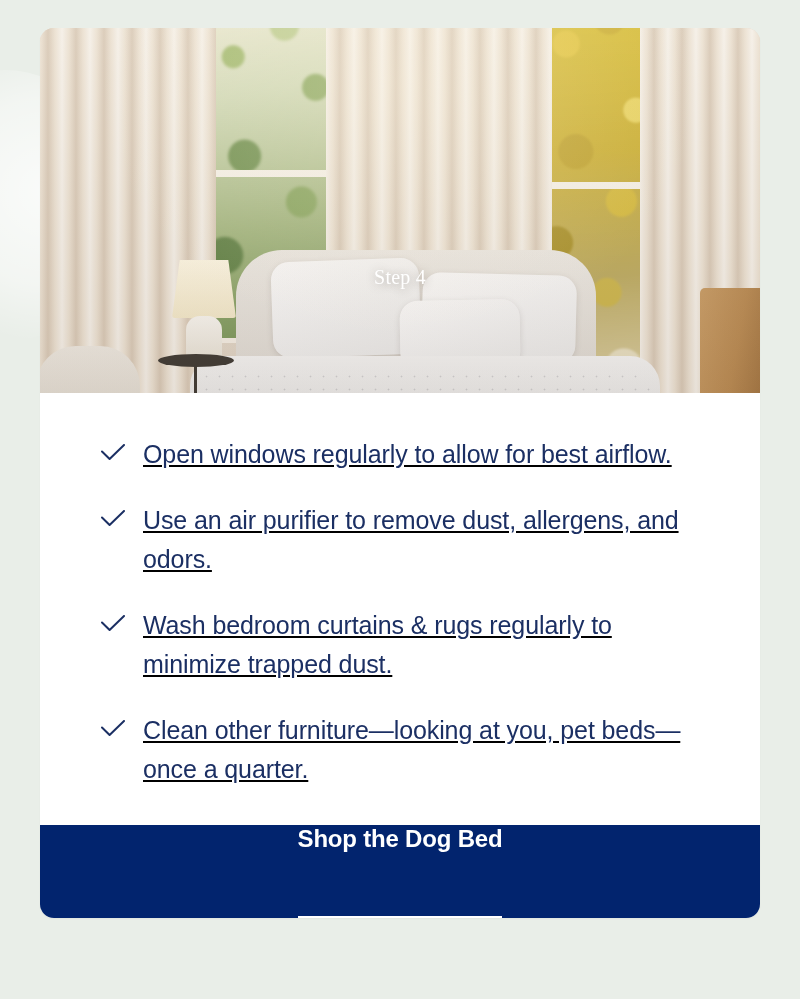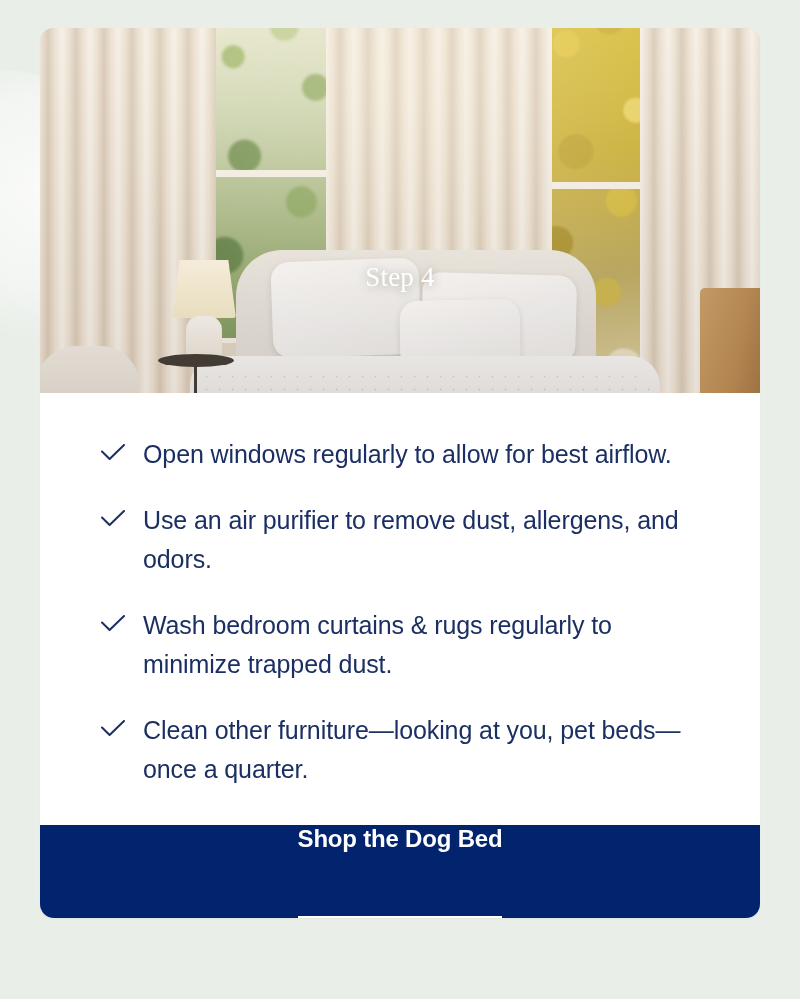--- a/index.html
+++ b/index.html
@@ -206,21 +206,21 @@
     position: absolute;
     left: 0; right: 0;
     top: 232px;
     text-align: center;
     color: #ffffff;
     text-shadow: 0 1px 10px rgba(60,50,40,0.35);
     pointer-events: none;
   }
   .hero-eyebrow {
     font-family: "Liberation Serif", serif;
-    font-size: 27px;
+    font-size: 20px;
     line-height: 34px;
     letter-spacing: 0.2px;
   }
   .hero-title {
     font-family: "Liberation Sans", sans-serif;
     font-weight: bold;
     font-size: 38px;
     line-height: 48px;
     letter-spacing: -0.4px;
     margin-top: 8px;
@@ -235,20 +235,21 @@
   }
   .benefit-list {
     list-style: none;
     margin: 0;
     padding: 0;
   }
   .benefit-item {
     display: flex;
     align-items: flex-start;
     margin-bottom: 27px;
+    text-decoration: underline;
   }
   .benefit-item:last-child { margin-bottom: 0; margin-top: 8px; }
   .check-icon {
     flex: 0 0 auto;
     width: 26px;
     height: 34px;
     margin-right: 17px;
     display: flex;
     align-items: center;
     justify-content: center;

